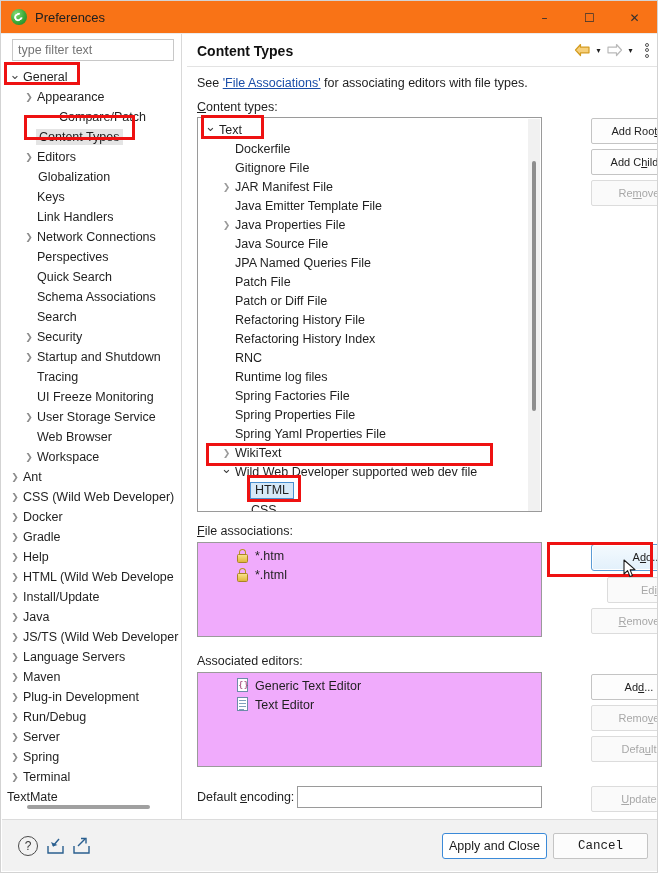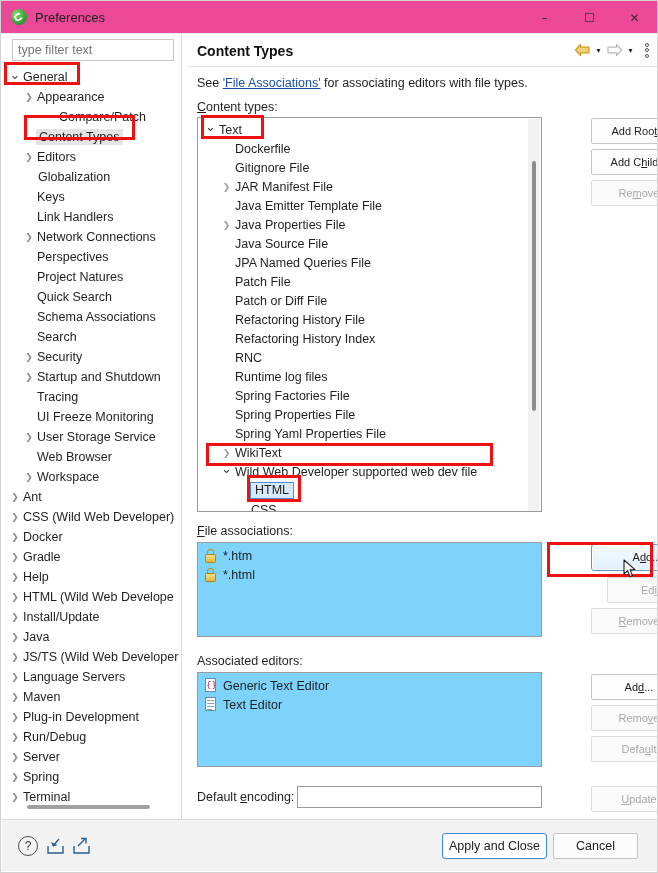--- a/index.html
+++ b/index.html
@@ -17,21 +17,21 @@
     width: 658px; height: 873px;
     background: #ffffff;
     border: 1px solid #d3d3d3;
     overflow: hidden;
   }
 
   
   .titlebar {
     position: absolute; top: 0; left: 0;
     width: 656px; height: 33px;
-    background: #ec4899;
+    background: #f97316;
     display: flex; align-items: center;
     border-bottom: 1px solid #ececec;
   }
   .title-icon {
     margin-left: 10px; margin-right: 8px;
     width: 16px; height: 16px;
     position: relative;
   }
   .title-icon .sphere {
     position: absolute; left: 0; top: 0;
@@ -208,22 +208,23 @@
     border: 1px solid #5b9bd5;
     background: linear-gradient(#f4fafe, #e2f0fb);
     box-shadow: inset 0 0 0 1px #ffffff;
     border-radius: 3px;
   }
   .btn u { text-decoration: underline; }
 
   
   .listbox {
     position: absolute;
-    border: 1px solid #9a9a9a; background: #7dd3fc;
+    border: 1px solid #9a9a9a; background: #f0abfc;
     overflow: hidden;
+    padding-left: 32px;
   }
   .lrow {
     height: 19px; display: flex; align-items: center;
     font-size: 12.5px; color: #1f1f1f; padding-left: 6px;
   }
   .lock {
     width: 13px; height: 14px; margin-right: 6px;
     position: relative;
   }
   .lock .shackle {
@@ -358,24 +359,20 @@
           <span class="arrow"></span>
           <span class="tlabel">Link Handlers</span>
         </div>
         <div class="trow" style="padding-left: 19px;">
           <span class="arrow">❯</span>
           <span class="tlabel">Network Connections</span>
         </div>
         <div class="trow" style="padding-left: 19px;">
           <span class="arrow"></span>
           <span class="tlabel">Perspectives</span>
-        </div>
-        <div class="trow" style="padding-left: 19px;">
-          <span class="arrow"></span>
-          <span class="tlabel">Project Natures</span>
         </div>
         <div class="trow" style="padding-left: 19px;">
           <span class="arrow"></span>
           <span class="tlabel">Quick Search</span>
         </div>
         <div class="trow" style="padding-left: 19px;">
           <span class="arrow"></span>
           <span class="tlabel">Schema Associations</span>
         </div>
         <div class="trow" style="padding-left: 19px;">
@@ -673,21 +670,21 @@
       </svg>
     </div>
     <div class="imp-exp" style="left:70px;">
       <svg width="19" height="18" viewBox="0 0 19 18">
         <path d="M2 9 L2 16 L17 16 L17 9" fill="none" stroke="#2a5f8f" stroke-width="1.4"></path>
         <path d="M6 9 L13 2" stroke="#2a5f8f" stroke-width="1.4" fill="none"></path>
         <path d="M9 1.5 L14 1.5 L14 6.5" fill="none" stroke="#2a5f8f" stroke-width="1.4"></path>
       </svg>
     </div>
     <div class="footer-btn primary" style="left:440px; width:105px;">Apply and Close</div>
-    <div class="footer-btn" style="left:551px; width:85px;">Cancel</div>
+    <div class="footer-btn" style="left:551px; width:95px;font-family:Liberation Mono, monospace;">Cancel</div>
   </div>
 
   <div class="redbox" style="left:3px;  top:61px;  width:76px;  height:23px;"></div>
   <div class="redbox" style="left:23px; top:114px; width:111px; height:25px;"></div>
   <div class="redbox" style="left:200px;top:114px; width:63px;  height:24px;"></div>
   <div class="redbox" style="left:205px;top:442px; width:287px; height:23px;"></div>
   <div class="redbox" style="left:246px;top:474px; width:54px;  height:27px;"></div>
   <div class="redbox" style="left:546px;top:541px; width:106px; height:35px;"></div>
 
   <div class="cursor" style="left:622px; top:558px;">

